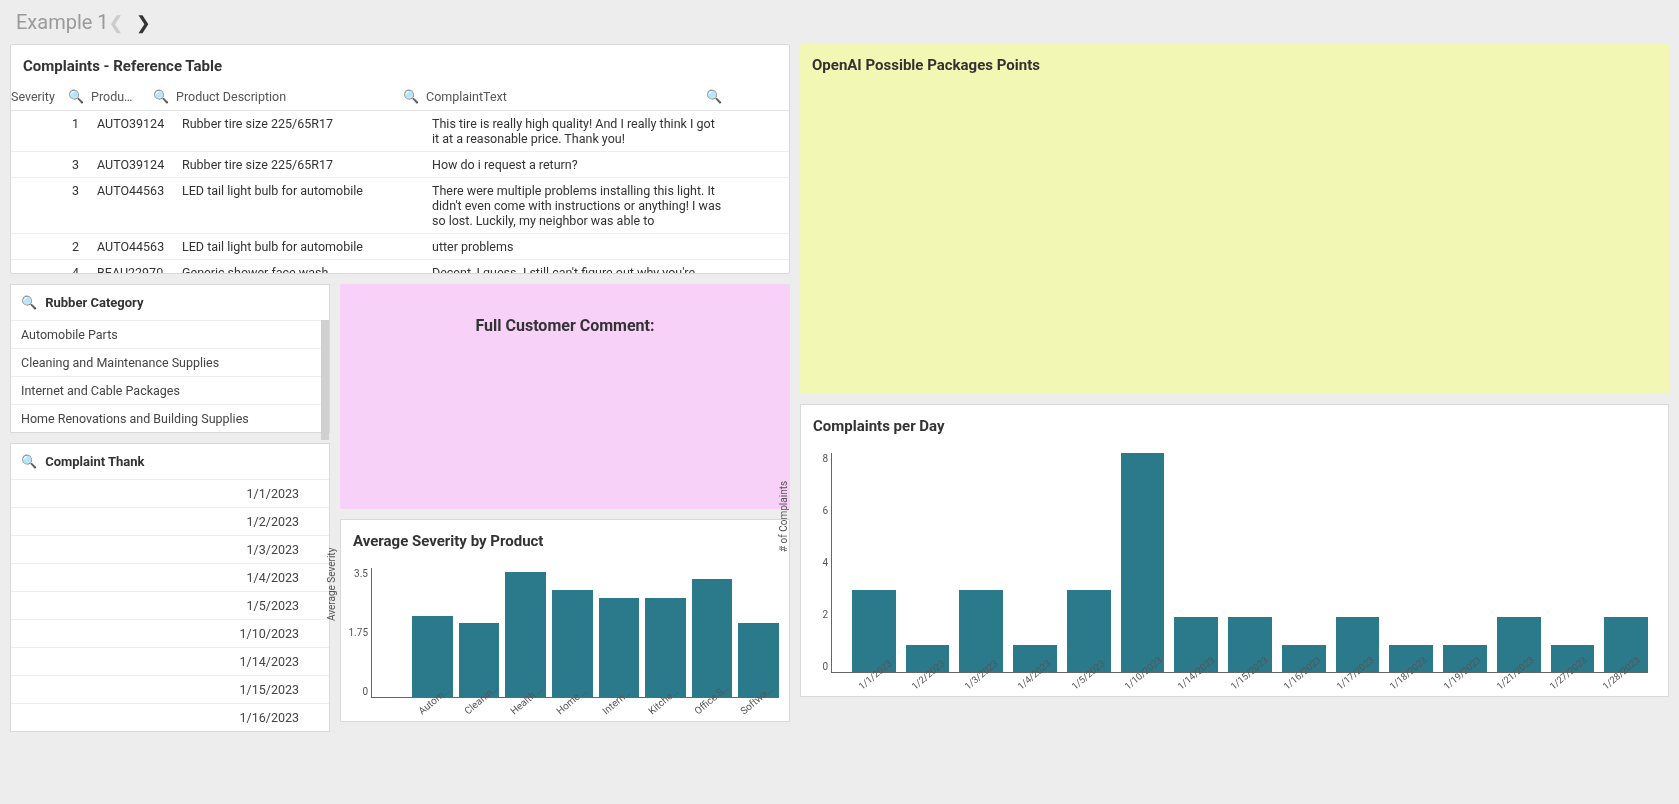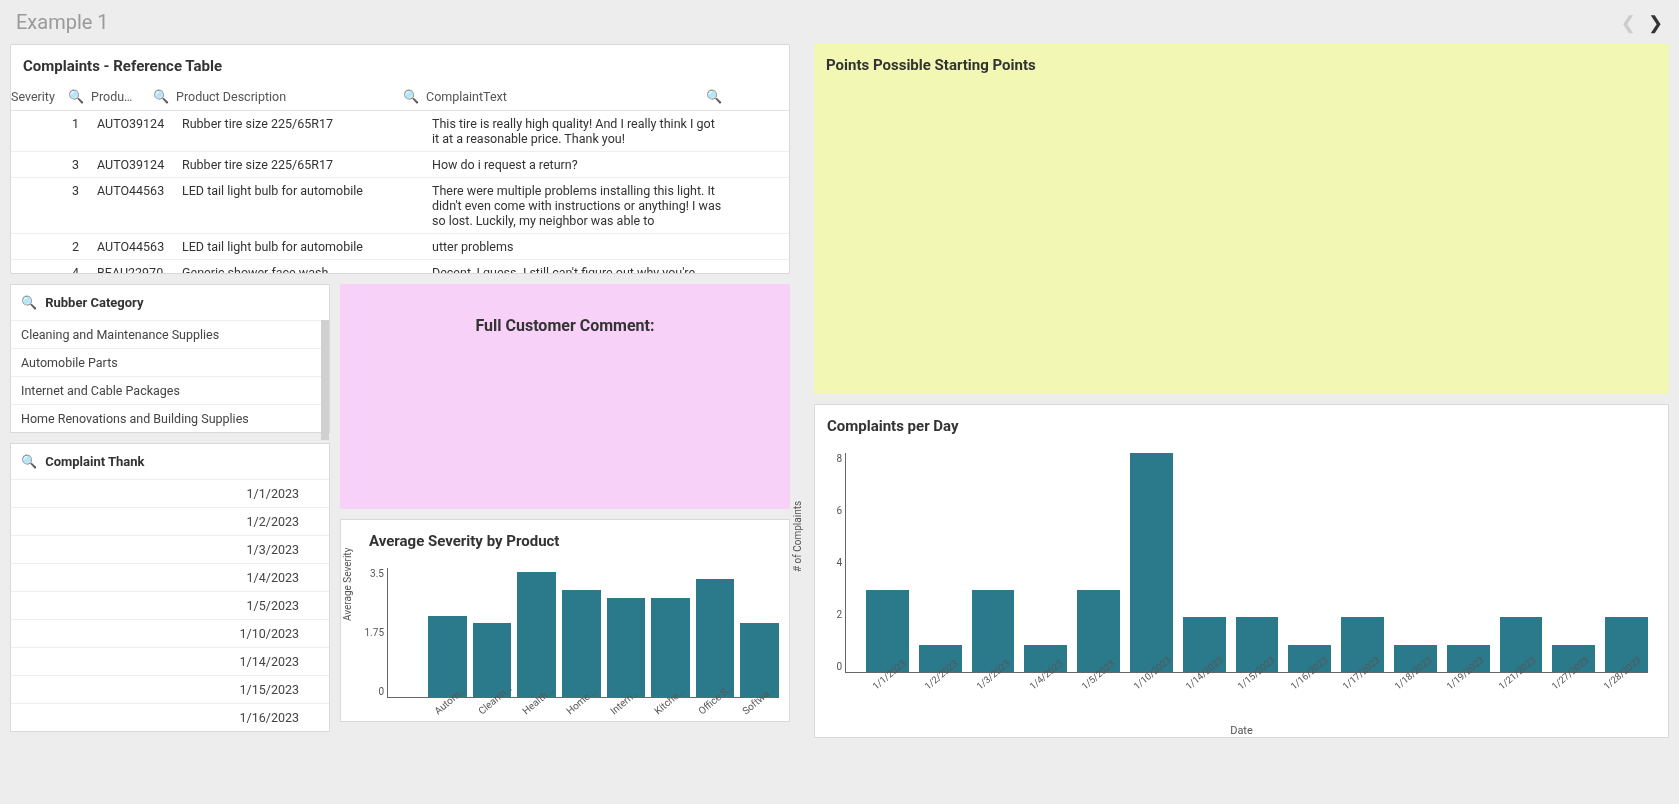--- a/index.html
+++ b/index.html
@@ -1,22 +1,22 @@
 <!DOCTYPE html>
 <html><head>
 <meta charset="utf-8">
 <style>
   * { box-sizing: border-box; margin: 0; padding: 0; font-family: -apple-system, BlinkMacSystemFont, "Segoe UI", Roboto, sans-serif; }
   body { background: #ededed; color: #333; font-size: 13px; }
-  .topbar { display: flex; align-items: center; justify-content: space-between; padding: 10px 16px; }
+  .topbar { display: flex; align-items: center; padding: 10px 16px; }
   .topbar h1 { font-size: 20px; color: #9a9a9a; font-weight: 400; }
   .nav-arrows { display: flex; gap: 12px; }
   .arrow { font-size: 18px; cursor: pointer; }
   .arrow.disabled { color: #ccc; cursor: default; }
-  .layout { display: grid; grid-template-columns: 780px 1fr; gap: 24px; padding: 0 10px 10px 10px; }
+  .layout { display: grid; grid-template-columns: 780px 1fr; gap: 10px; padding: 0 10px 10px 10px; }
   .panel { background: #fff; border: 1px solid #d9d9d9; border-radius: 2px; }
   .panel-title { font-size: 15px; font-weight: 700; color: #333; padding: 12px 12px 8px 12px; }
   
   .ref-table { height: 230px; overflow: hidden; }
   table.ref { width: 100%; border-collapse: collapse; font-size: 12.5px; table-layout: fixed; }
   table.ref th { text-align: left; font-weight: 400; color: #555; padding: 6px 0; border-bottom: 1px solid #e3e3e3; position: relative; }
   table.ref th .mag { position: absolute; right: 6px; top: 6px; color: #888; }
   table.ref td { padding: 5px 6px; border-bottom: 1px solid #eee; vertical-align: top; }
   table.ref td.sev { text-align: right; padding-right: 12px; }
   
@@ -24,21 +24,21 @@
   .left-lists { display: flex; flex-direction: column; gap: 10px; }
   .filter-panel { background: #fff; border: 1px solid #d9d9d9; }
   .filter-header { display: flex; align-items: center; gap: 8px; padding: 10px 10px; font-weight: 700; }
   .filter-header .mag { color: #777; }
   .filter-list { position: relative; }
   .filter-item { padding: 6px 10px; font-size: 12.5px; color: #444; border-top: 1px solid #eee; cursor: pointer; }
   .date-item { text-align: right; padding-right: 30px; }
   .scroll-hint { position: absolute; right: 0; top: 0; bottom: 0; width: 8px; background: #d0d0d0; }
   .comment-panel { background: #f7d1f7; display: flex; align-items: flex-start; justify-content: center; height: 225px; }
   .comment-panel h2 { font-size: 16px; font-weight: 700; color: #333; margin-top: 32px; }
-  .avg-panel { background: #fff; border: 1px solid #d9d9d9; margin-top:10px;padding-left:16px; }
+  .avg-panel { background: #fff; border: 1px solid #d9d9d9; margin-top:10px; }
   
   .starting-panel { background: #f3f7b4; height: 350px; }
   .complaints-panel { background: #fff; border: 1px solid #d9d9d9; margin-top: 10px; }
   
   .barchart { display: flex; align-items: flex-end; height: 130px; gap: 6px; padding-left: 40px; border-left: 1px solid #666; border-bottom: 1px solid #666; position: relative; margin: 10px 10px 0 30px; }
   .barchart .bar { flex: 1; background: #2a7a8c; }
   .xlabels { display: flex; padding-left: 40px; margin: 4px 10px 0 30px; font-size: 10px; color: #555; }
   .xlabels span { flex: 1; transform: rotate(-40deg); transform-origin: top left; white-space: nowrap; overflow: hidden; text-overflow: ellipsis; padding-top: 8px; }
   .yaxis { position: absolute; left: -34px; top: 0; bottom: 0; width: 30px; display: flex; flex-direction: column; justify-content: space-between; text-align: right; font-size: 10px; color: #555; }
   .ylabel { position: absolute; left: -10px; top: 50%; transform: rotate(-90deg) translateX(40%); transform-origin: left center; font-size: 10px; color: #555; white-space: nowrap; }
@@ -128,22 +128,22 @@
     <div class="left-lower">
 
       <div class="left-lists">
         <div class="filter-panel">
           <div class="filter-header">
             <span class="mag">🔍</span>
             <span>Rubber Category</span>
           </div>
           <div class="filter-list" id="cat-list">
             <div class="scroll-hint" style="height:120px;"></div>
-          <div class="filter-item">Cleaning and Maintenance Supplies</div>
-              <div class="filter-item">Automobile Parts</div>
+          <div class="filter-item">Automobile Parts</div>
+              <div class="filter-item">Cleaning and Maintenance Supplies</div>
               <div class="filter-item">Internet and Cable Packages</div>
               <div class="filter-item">Home Renovations and Building Supplies</div>
             </div>
         </div>
 
         <div class="filter-panel">
           <div class="filter-header">
             <span class="mag">🔍</span>
             <span>Complaint Thank</span>
           </div>
@@ -196,21 +196,21 @@
                 <span>Softwa…</span>
               </div>
           </div>
         </div>
       </div>
     </div>
   </div>
 
   <div class="right-col">
     <div class="panel starting-panel" style="border:none;">
-      <div class="panel-title">Points Possible Starting Points</div>
+      <div class="panel-title">OpenAI Possible Packages Points</div>
     </div>
 
     <div class="complaints-panel">
       <div class="panel-title">Complaints per Day</div>
       <div class="chart-wrap">
         <span class="ylabel" style="left:-18px;"># of Complaints</span>
         <div class="barchart big" id="day-bars">
           <div class="yaxis" id="day-yaxis">
               <span>8</span>
               <span>6</span>
@@ -244,17 +244,16 @@
             <span>1/14/2023</span>
             <span>1/15/2023</span>
             <span>1/16/2023</span>
             <span>1/17/2023</span>
             <span>1/18/2023</span>
             <span>1/19/2023</span>
             <span>1/21/2023</span>
             <span>1/27/2023</span>
             <span>1/28/2023</span>
           </div>
-        <div class="xlabel-title">Date</div>
       </div>
     </div>
   </div>
 </div>
 
 </body></html>

